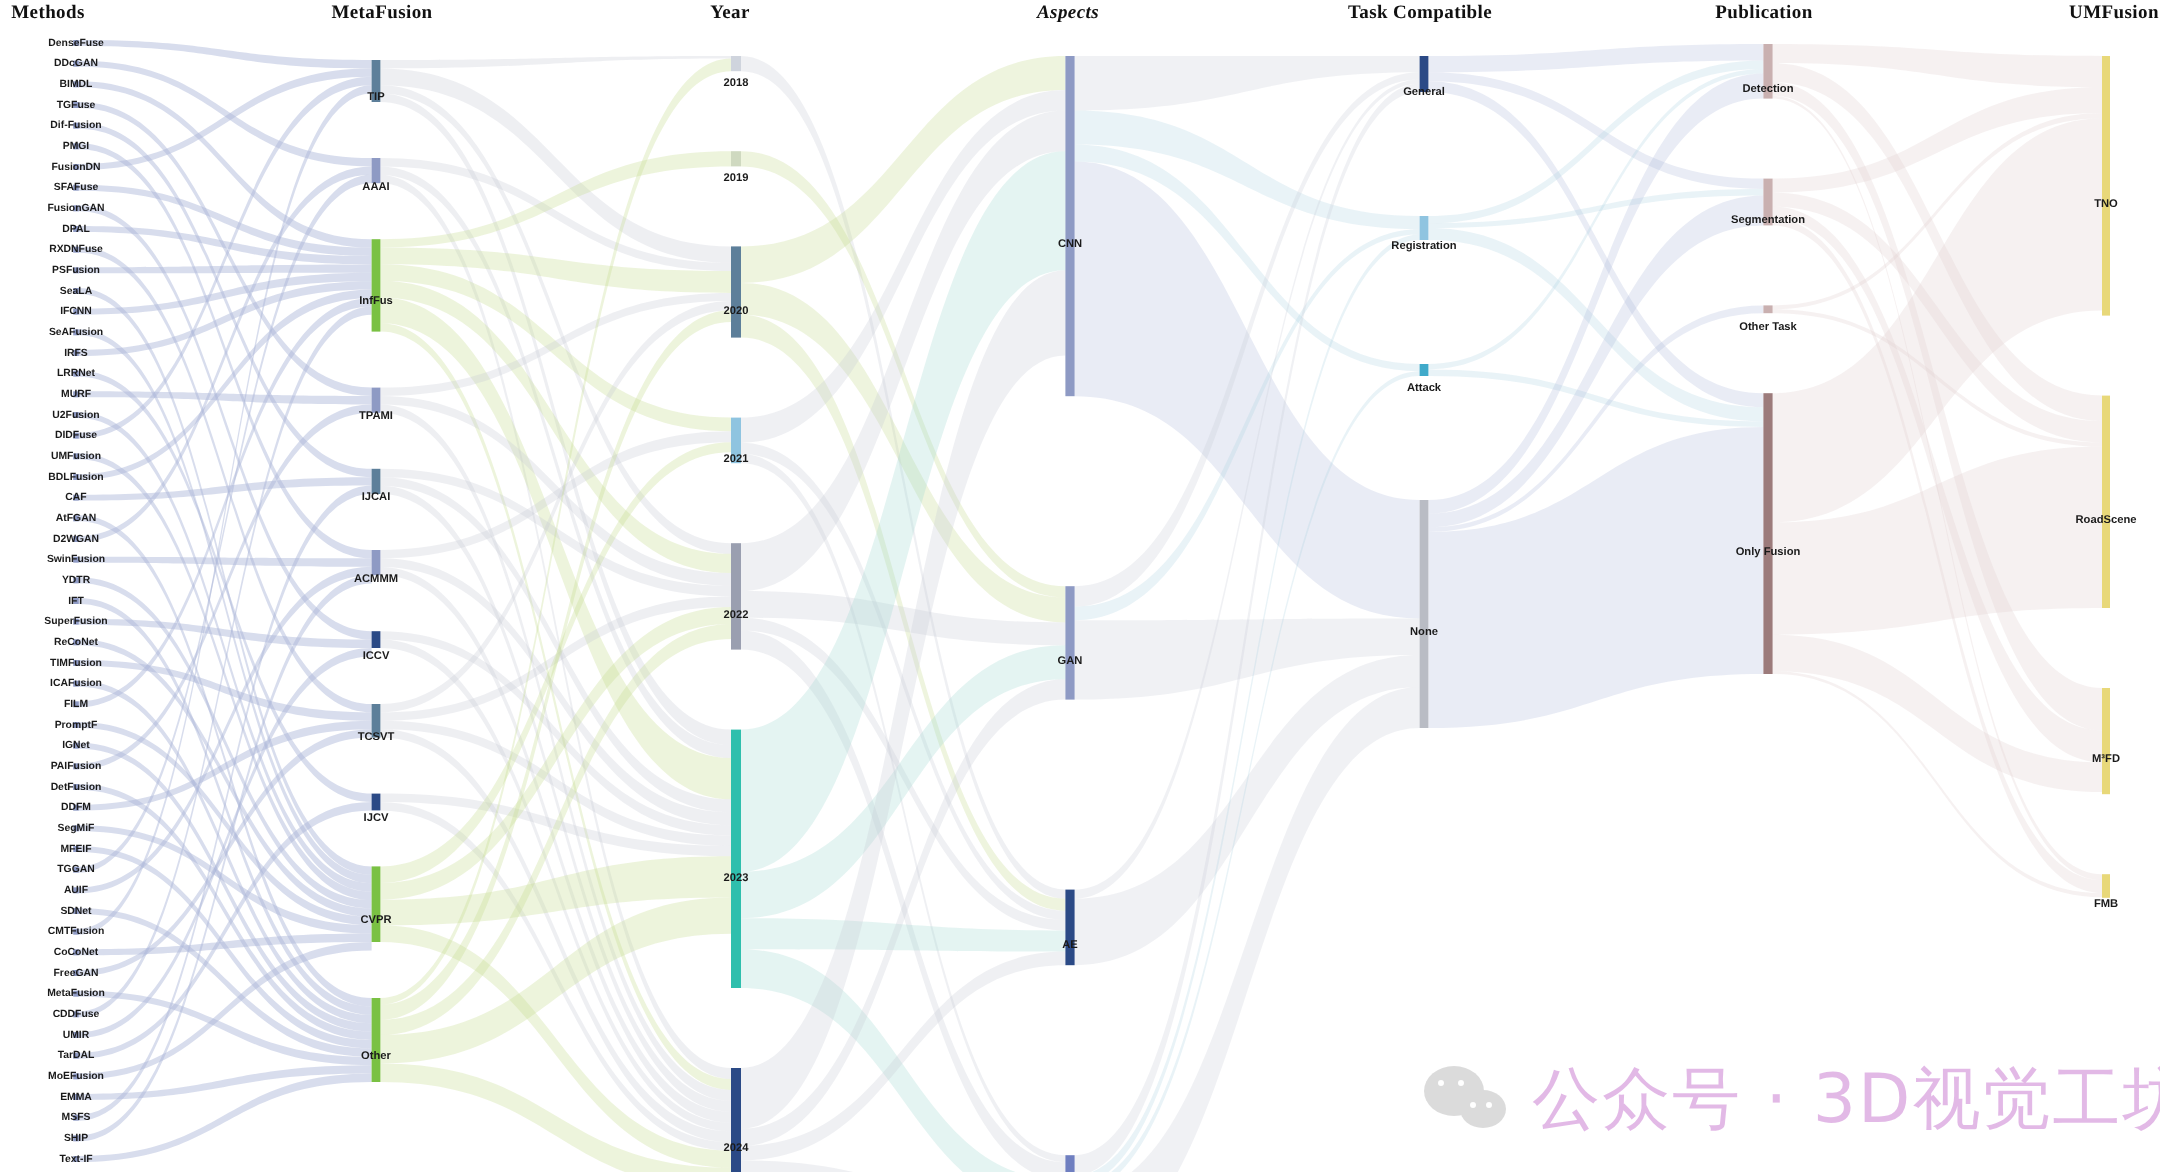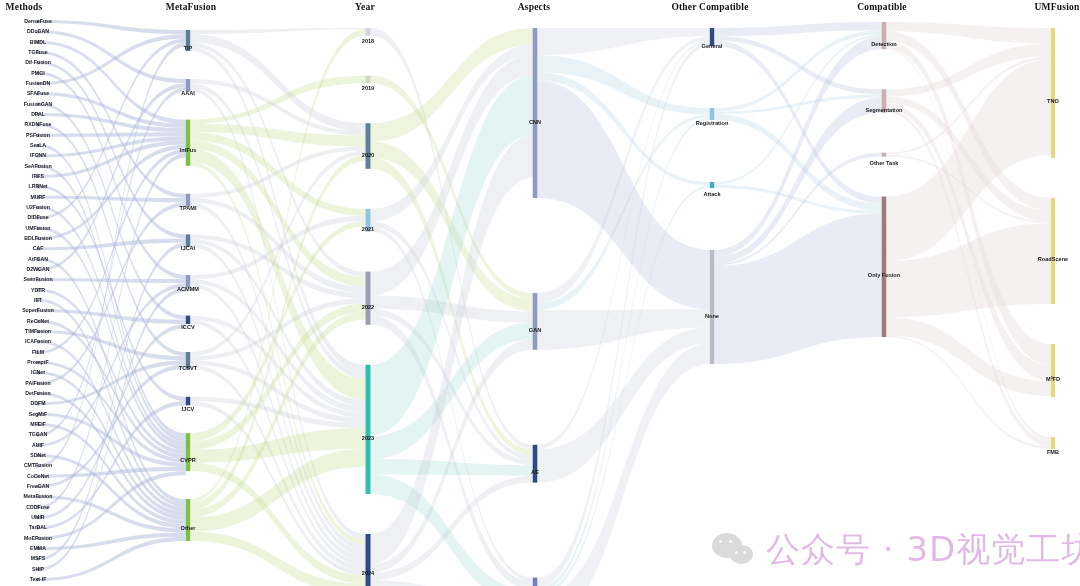--- a/index.html
+++ b/index.html
@@ -365,23 +365,23 @@
         <text x="1053" y="261.4" text-anchor="middle" class="node-label">RoadScene</text>
         <text x="1053" y="381.05" text-anchor="middle" class="node-label">M³FD</text>
         <text x="1053" y="453.5" text-anchor="middle" class="node-label">FMB</text>
       </g>
   </svg>
 
   <div id="headers">
       <div class="col-header" style="left: 24px;">Methods</div>
       <div class="col-header" style="left: 191px;">MetaFusion</div>
       <div class="col-header" style="left: 365px; text-align: right;">Year</div>
-      <div class="col-header" style="left: 534px;">Aspects</div>
-      <div class="col-header" style="left: 710px;">Other Compatible</div>
-      <div class="col-header" style="left: 882px;">Compatible</div>
+      <div class="col-header" style="left: 534px; font-style: italic;">Aspects</div>
+      <div class="col-header" style="left: 710px;">Task Compatible</div>
+      <div class="col-header" style="left: 882px;">Publication</div>
       <div class="col-header" style="left: 1057px;">UMFusion</div>
     </div>
 
   <div class="wm">
     <div class="wm-logo">
       <div class="b1"></div>
         <div class="b2"></div>
       <div class="d" style="left:7px;top:7px;"></div>
       <div class="d" style="left:17px;top:7px;"></div>
       <div class="d" style="left:23px;top:18px;"></div>

